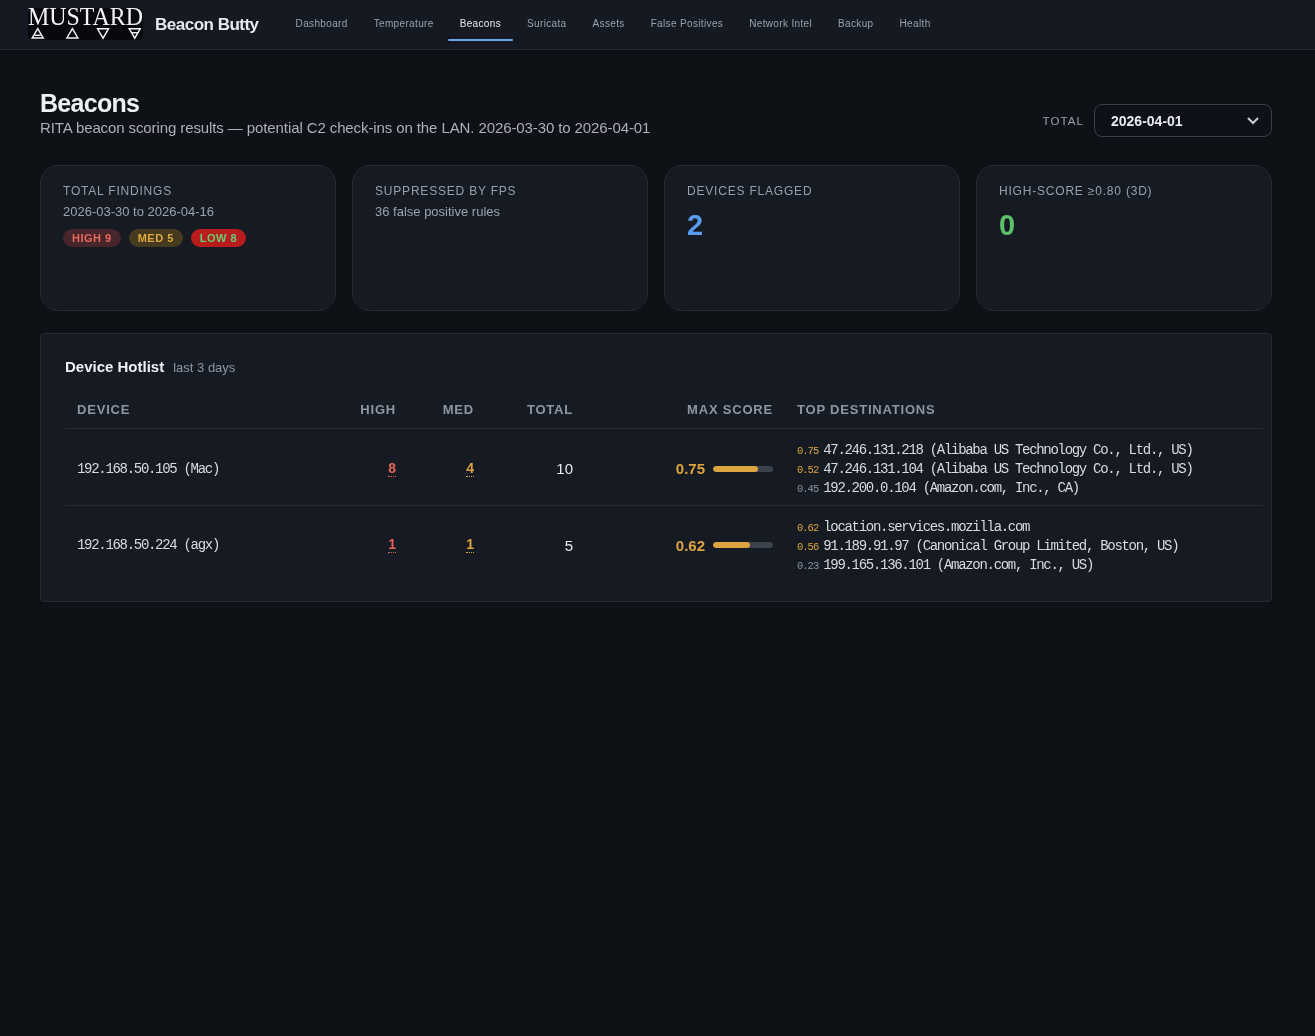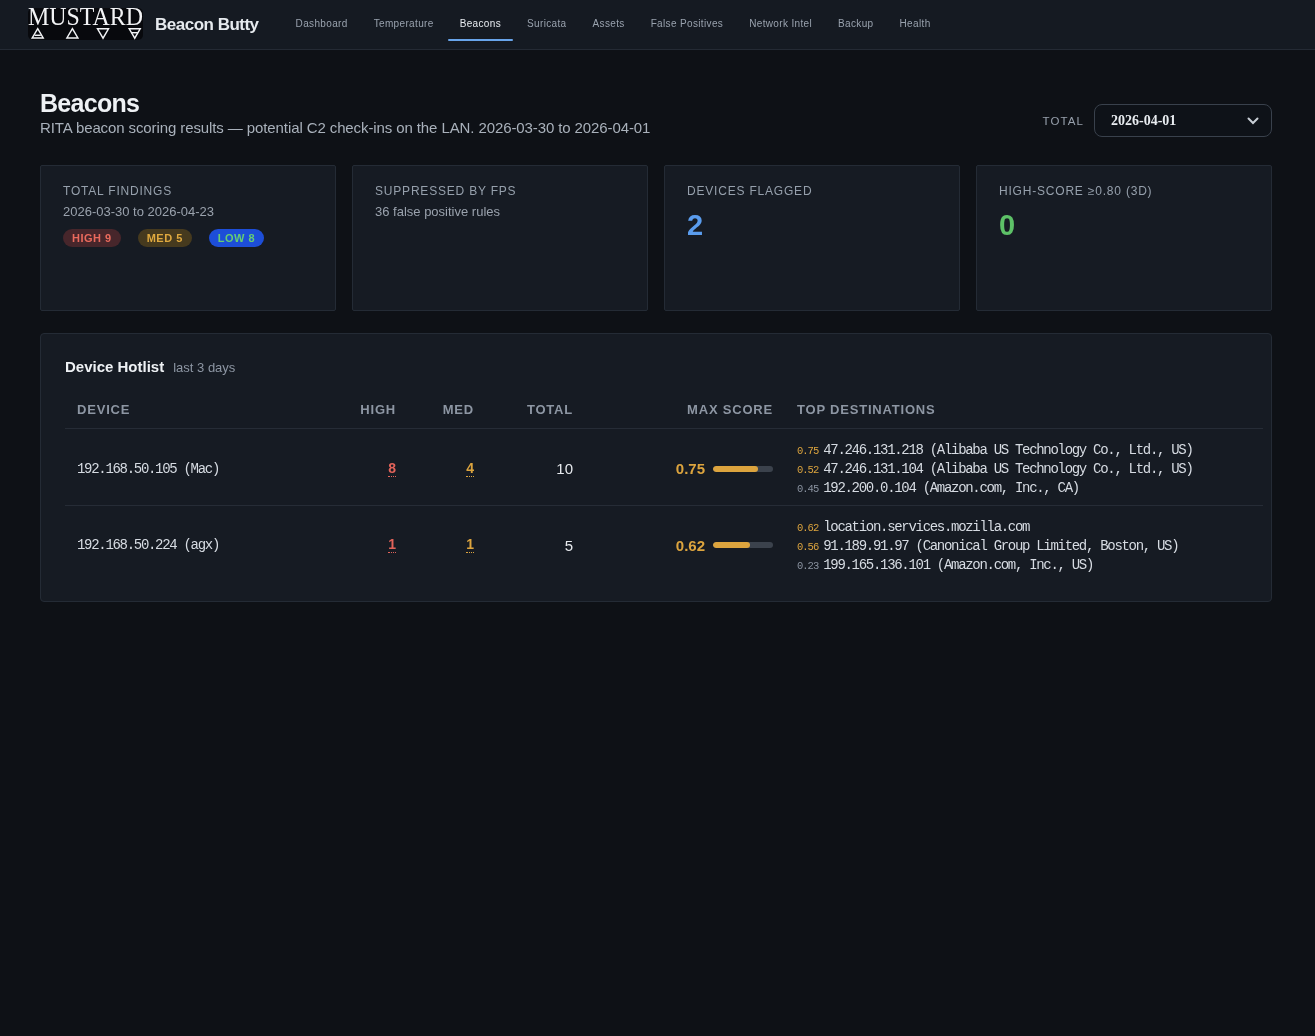--- a/index.html
+++ b/index.html
@@ -56,52 +56,52 @@
 .subtitle { font-size:15px; color:#a9b1bb; margin-top:1px; letter-spacing:-0.1px; }
 .reportrow { display:flex; align-items:center; margin-bottom:-1px; }
 .reportlabel { font-size:11.5px; color:#97a0ac; letter-spacing:1.1px; margin-right:10px; }
 .select {
   width:178px; height:33px;
   background:#0e1218;
   border:1px solid #39414c;
   border-radius:8px;
   display:flex; align-items:center;
   padding:0 12px 0 16px;
-  font-size:14px; font-weight:bold; color:#e8ecf0;font-family:Liberation Serif, serif;
+  font-size:14px; font-weight:bold; color:#e8ecf0;
 }
 .select .chev { margin-left:auto; }
 
 .cards { display:flex; gap:16px; margin-top:29px; }
 .card {
   width:296px; height:146px;
   background:#161b23;
   border:1px solid #242b35;
-  border-radius:2px;
+  border-radius:18px;
   padding:18px 22px;
 }
 .cardlabel { font-size:12px; color:#96a0ac; letter-spacing:0.8px; }
 .cardvalue { font-size:29px; font-weight:bold; margin-top:11px; }
 .v-red { color:#e4604e; }
 .v-gray { color:#c3cad3; }
 .v-blue { color:#5a9ced; }
 .v-green { color:#5dc167; }
 .cardsub { font-size:13px; color:#9aa2ad; margin-top:6px; }
-.badges { display:flex; gap:17px; margin-top:10px; }
+.badges { display:flex; gap:8px; margin-top:10px; }
 .badge {
   height:18px;
   border-radius:9px;
   padding:0 9px;
   font-size:11px;
   font-weight:bold;
   letter-spacing:0.5px;
   display:flex; align-items:center;
 }
 .b-high { background:#47262b; color:#ea6a5d; }
 .b-med  { background:#463a1e; color:#dfa93f; }
-.b-low  { background:#1d4ed8; color:#66ce74; }
+.b-low  { background:#b91c1c; color:#66ce74; }
 
 .panel {
   margin-top:22px;
   background:#161b23;
   border:1px solid #242b35;
   border-radius:4px;
   padding:24px 8px 20px 24px;
 }
 .panelhead { display:flex; align-items:baseline; margin-bottom:27px; }
 .paneltitle { font-size:15px; font-weight:bold; color:#eef1f4; }
@@ -168,21 +168,21 @@
       <div class="select">2026-04-01
         <svg class="chev" width="12" height="8" viewBox="0 0 12 8">
             <path d="M1.5 1.5 L6 6 L10.5 1.5" stroke="#c9cfd6" stroke-width="2" fill="none" stroke-linecap="round"></path>
           </svg>
       </div>
     </div>
   </div>
   <div class="cards">
     <div class="card">
       <div class="cardlabel">TOTAL FINDINGS</div>
-      <div class="cardsub">2026-03-30 to 2026-04-23</div>
+      <div class="cardsub">2026-03-30 to 2026-04-16</div>
       <div class="badges">
         <div class="badge b-high">HIGH 9</div>
         <div class="badge b-med">MED 5</div>
         <div class="badge b-low">LOW 8</div>
       </div>
     </div>
     <div class="card">
       <div class="cardlabel">SUPPRESSED BY FPS</div>
       <div class="cardsub">36 false positive rules</div>
     </div>

